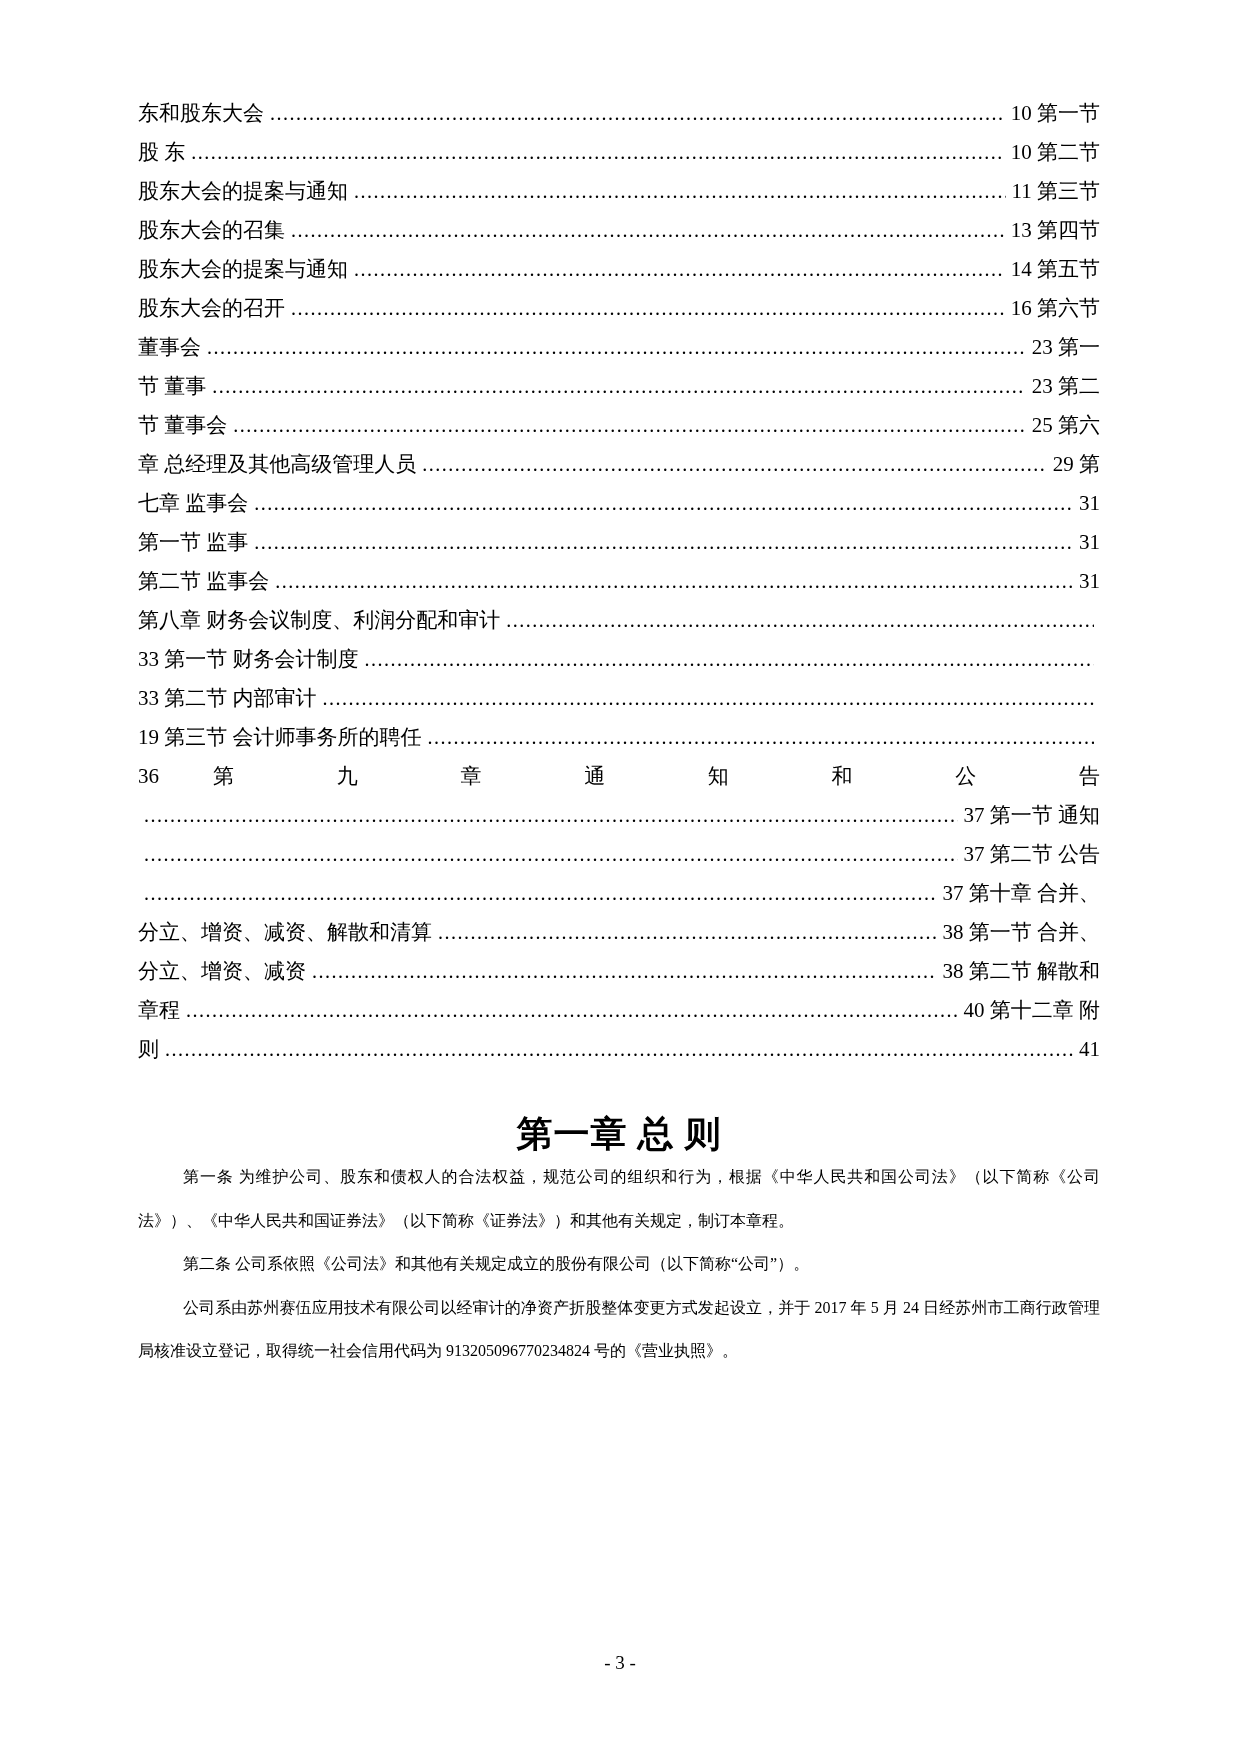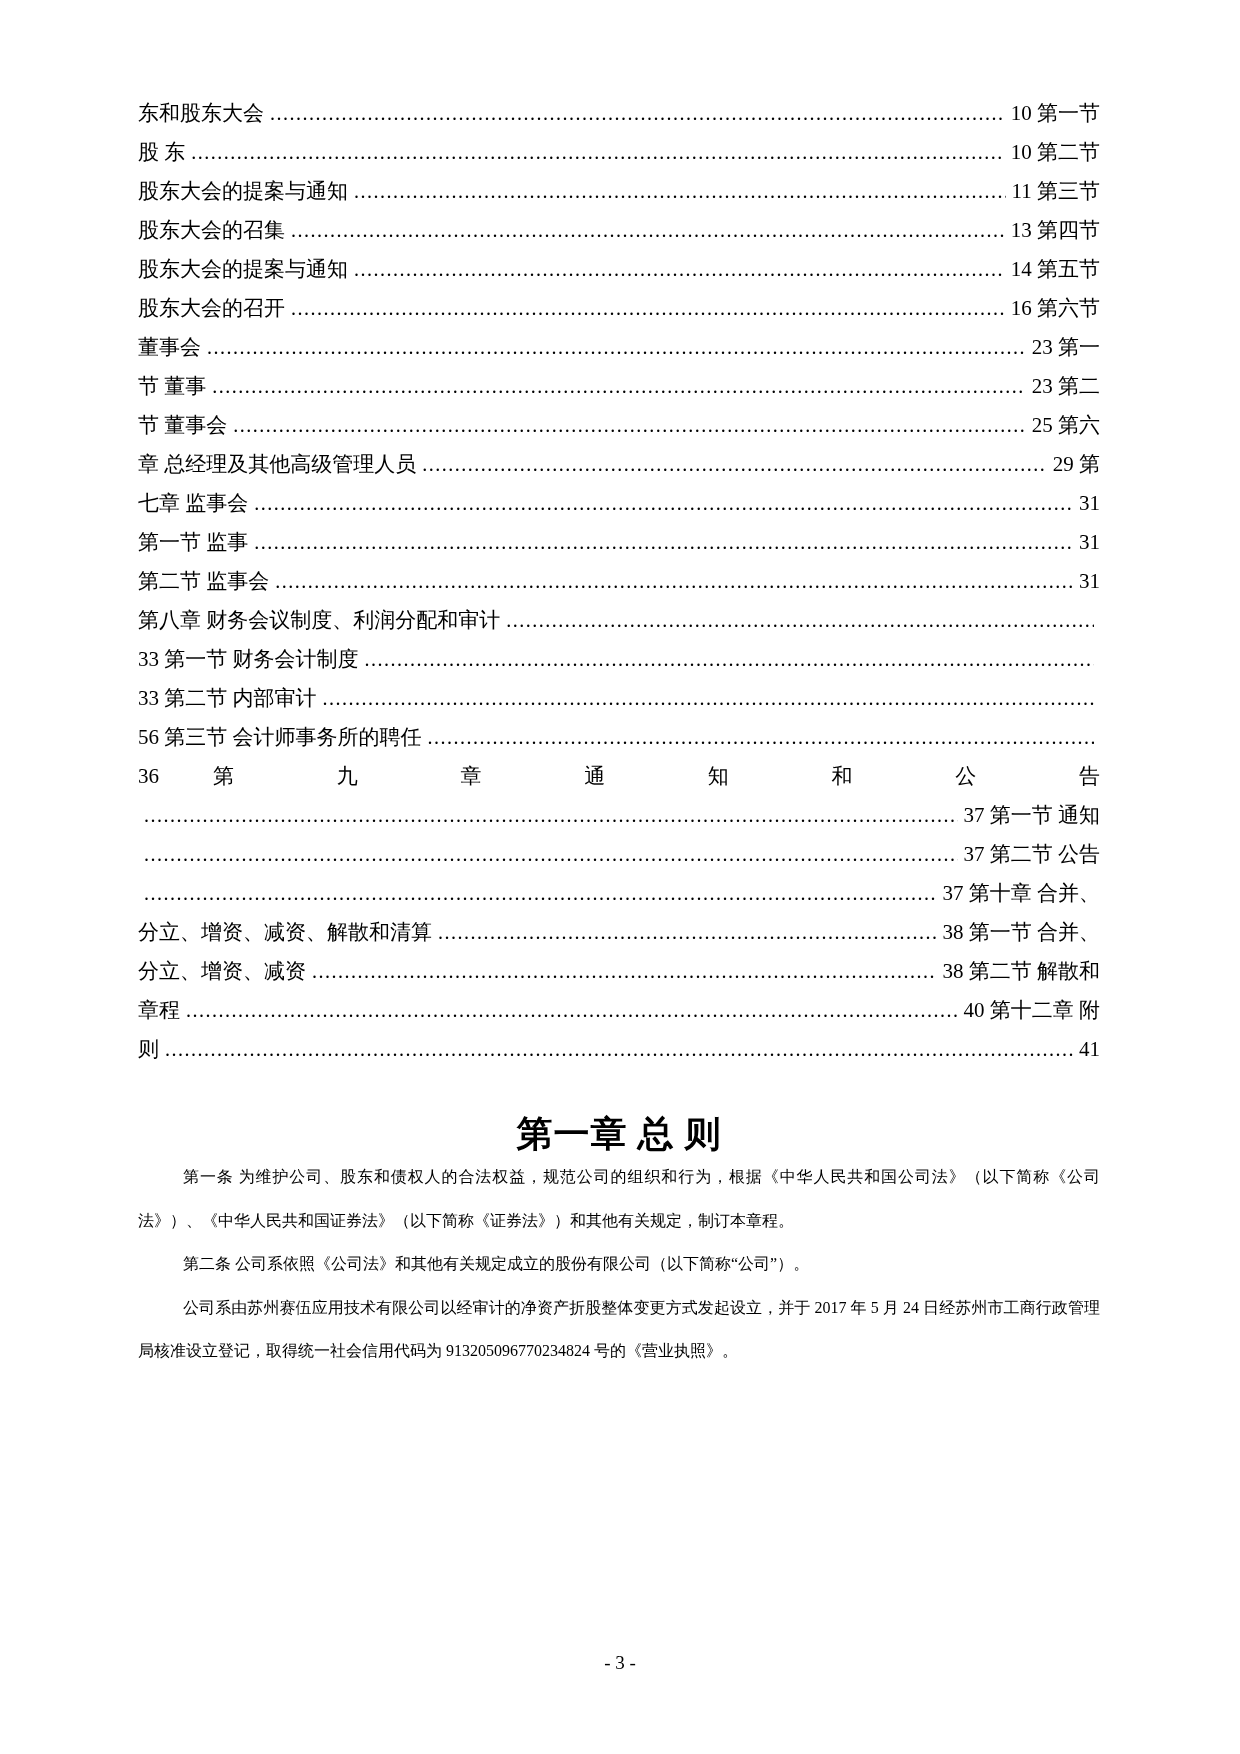--- a/index.html
+++ b/index.html
@@ -160,21 +160,21 @@
           <span class="toc-left">33 第一节 财务会计制度</span>
           <span class="leader"></span>
           <span class="toc-right"></span>
         </div>
       <div class="toc-row">
           <span class="toc-left">33 第二节 内部审计</span>
           <span class="leader"></span>
           <span class="toc-right"></span>
         </div>
       <div class="toc-row">
-          <span class="toc-left">56 第三节 会计师事务所的聘任</span>
+          <span class="toc-left">19 第三节 会计师事务所的聘任</span>
           <span class="leader"></span>
           <span class="toc-right"></span>
         </div>
       <div class="toc-row toc-justify">36 第 九 章 通 知 和 公 告</div>
       <div class="toc-row">
           <span class="toc-left"></span>
           <span class="leader"></span>
           <span class="toc-right">37 第一节 通知</span>
         </div>
       <div class="toc-row">

